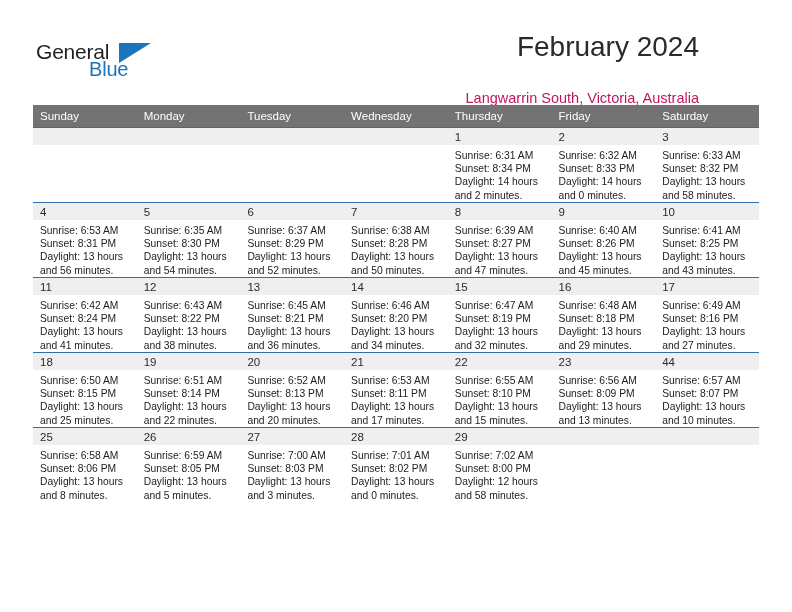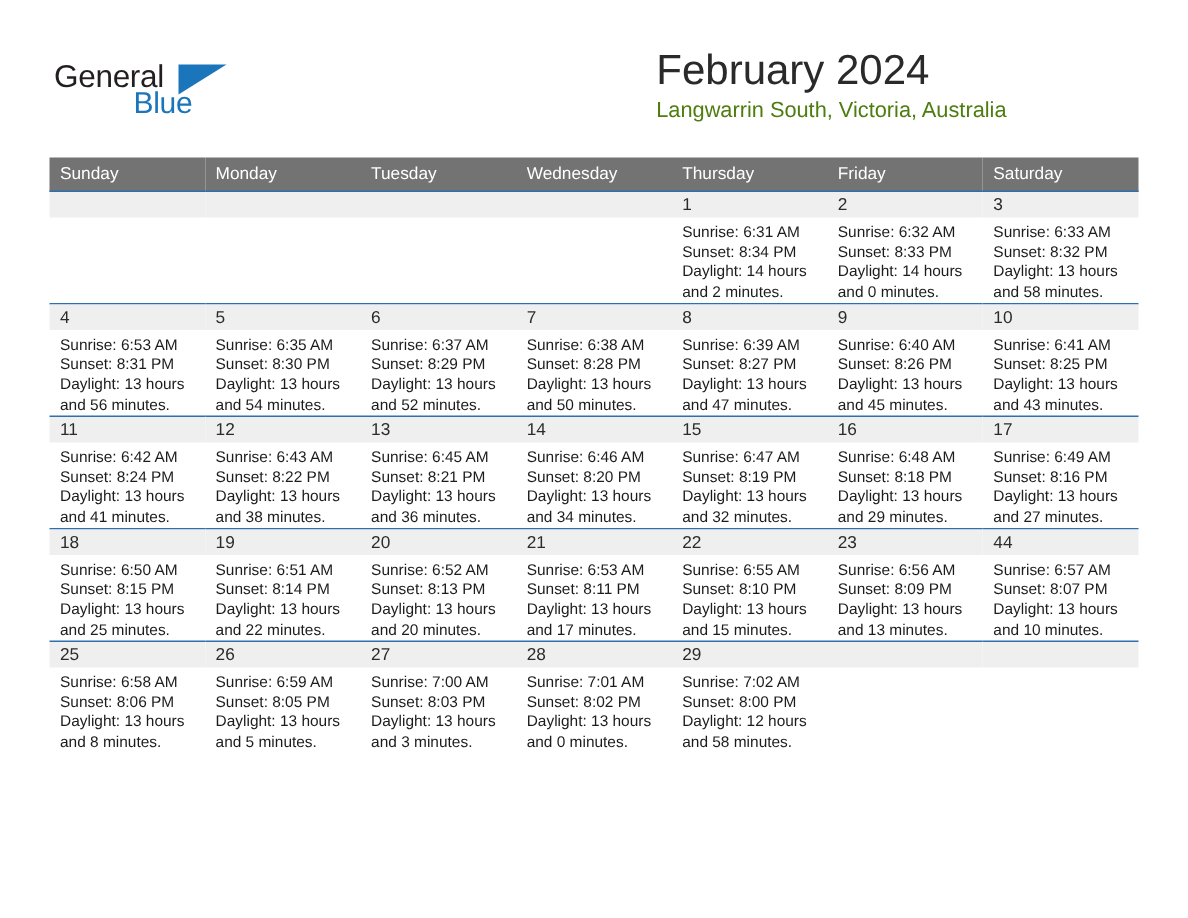--- a/index.html
+++ b/index.html
@@ -58,34 +58,35 @@
     left: 83px;
     top: 3px;
     width: 0;
     height: 0;
     border-left: 32px solid #1b75bb;
     border-bottom: 20px solid transparent;
   }
 
   .title-block {
     position: absolute;
-    right: 56px;
+    right: 28px;
     top: 30px;
+    text-align: right;
   }
   .cal-title {
     font-size: 28px;
     color: #2a2a2a;
     line-height: 34px;
     white-space: nowrap;
   }
   .cal-subtitle {
     font-size: 14.5px;
-    color: #4d7c0f;
+    color: #be185d;
     line-height: 20px;
-    margin-top: 0;
+    margin-top: 24px;
     white-space: nowrap;
   }
 
   
   .calendar {
     position: absolute;
     left: 33px;
     top: 105px;
     width: 726px;
     border-collapse: collapse;

